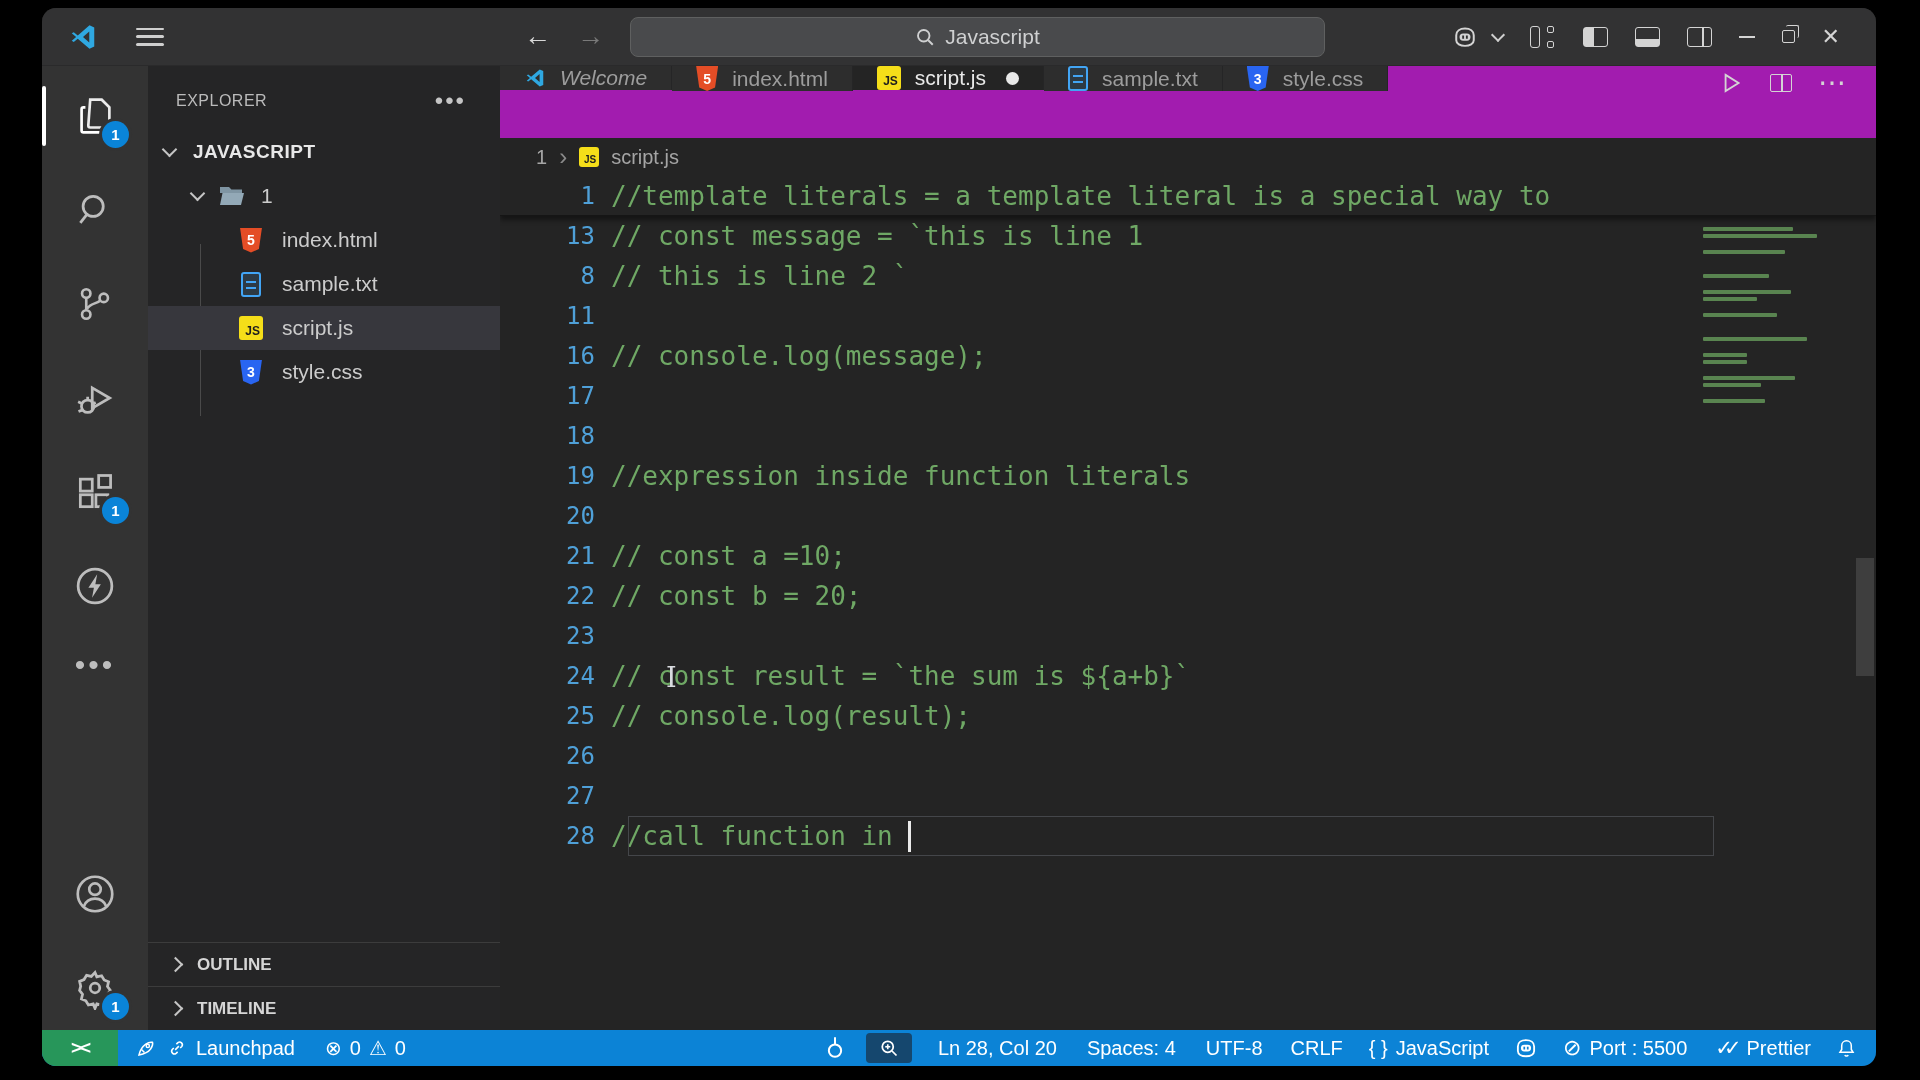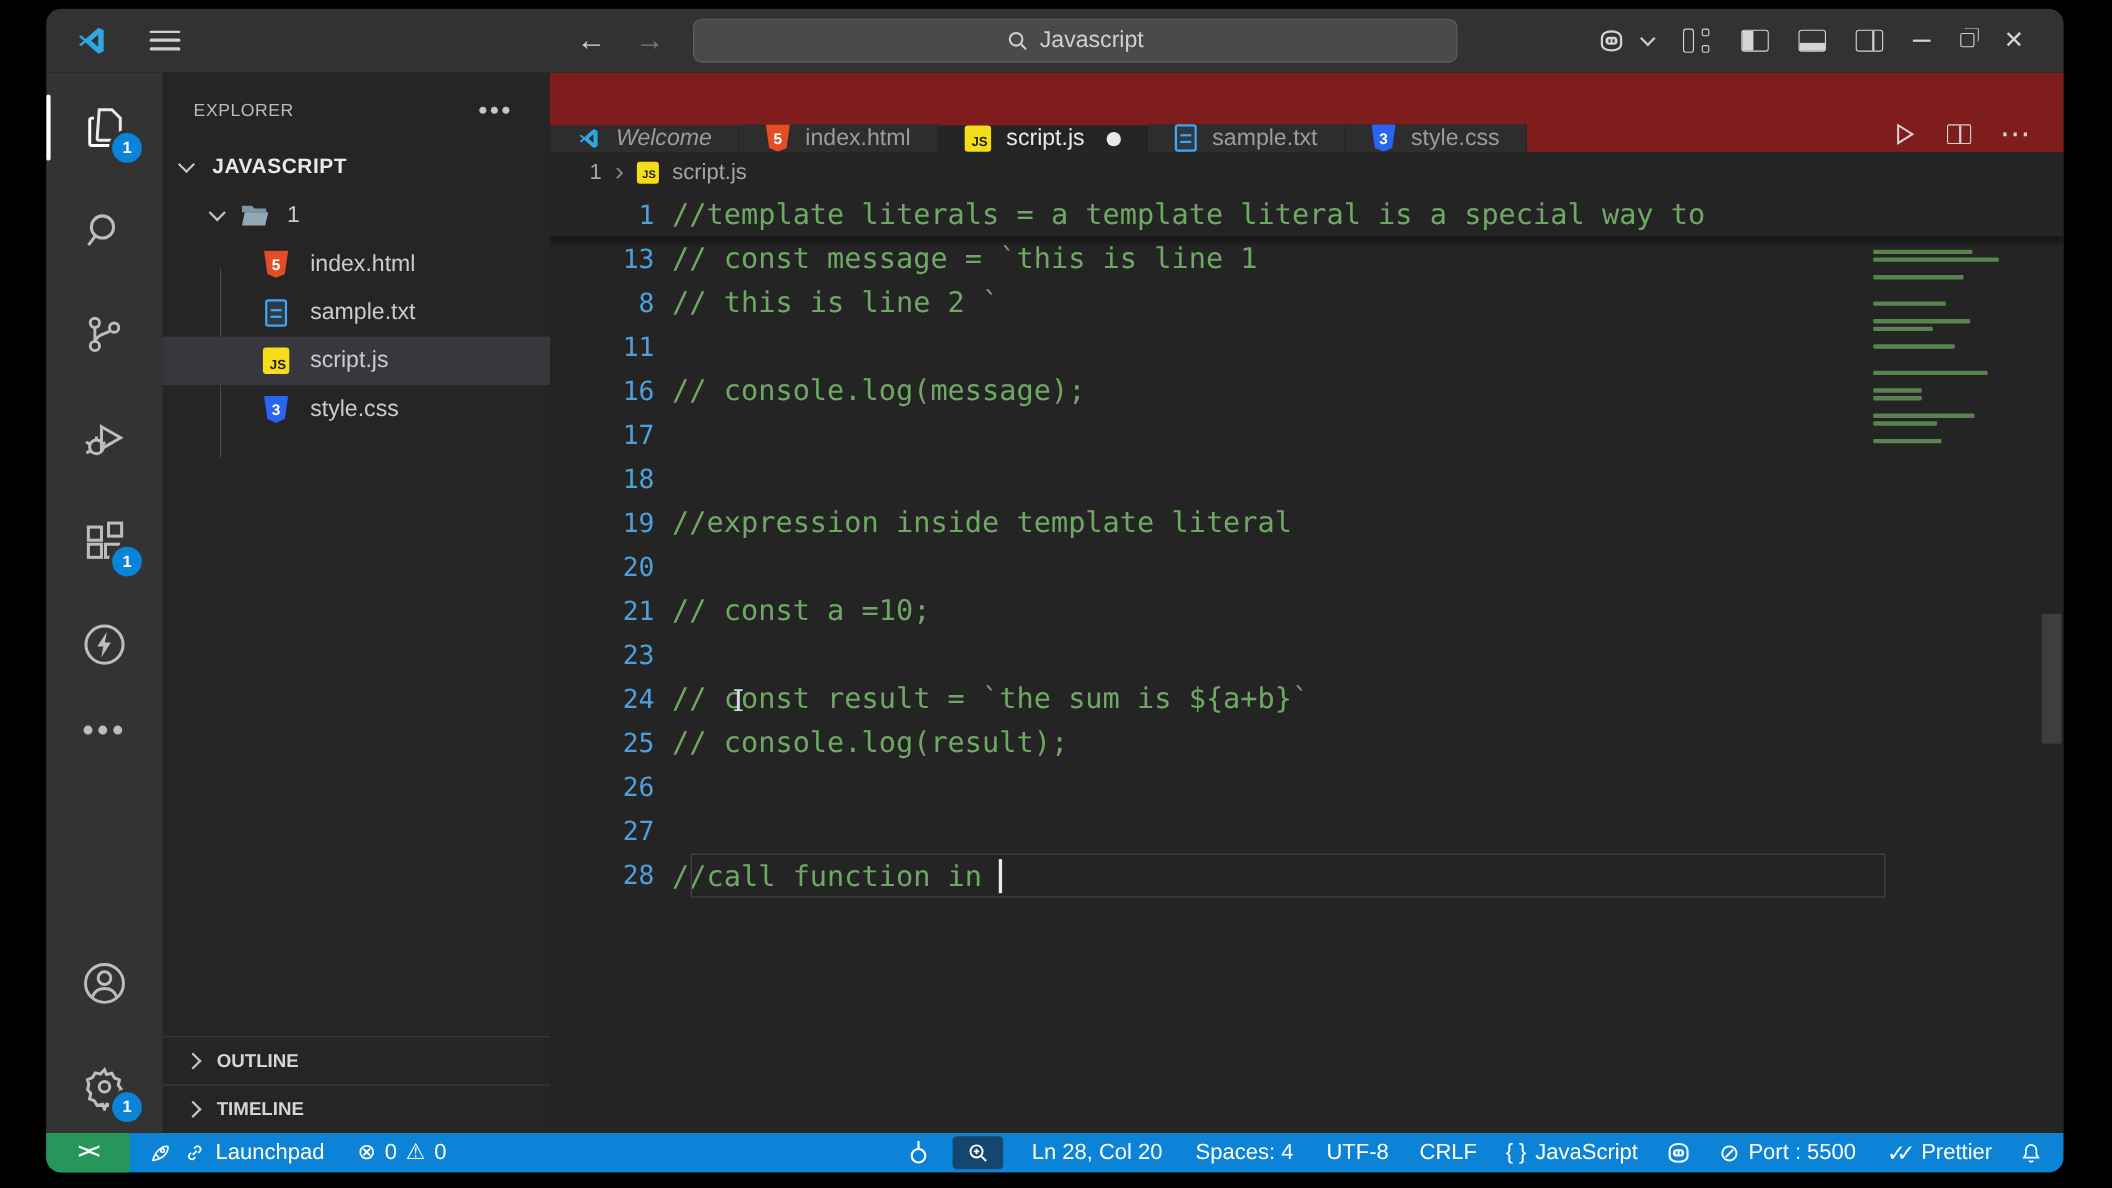--- a/index.html
+++ b/index.html
@@ -78,21 +78,21 @@
     font-size:12px; font-weight:700; display:flex; align-items:flex-end; justify-content:flex-end; padding:2px 3px; }
   .icon-txt { width:20px; height:25px; border:2px solid #42a5f5; border-radius:3px; position:relative; background:#2d3a44; }
   .icon-txt::before,.icon-txt::after { content:""; position:absolute; left:3px; right:3px; height:2px; background:#42a5f5; }
   .icon-txt::before{ top:7px; } .icon-txt::after{ top:13px; }
   .sb-sections { position:absolute; left:0; right:0; bottom:0; }
   .sb-sec { height:44px; border-top:1px solid #3c3c3c; display:flex; align-items:center; gap:16px;
     padding-left:22px; font-size:17px; font-weight:700; color:#d6d6d6; cursor:pointer; }
 
   
   .editor { flex:1; display:flex; flex-direction:column; background:var(--editor-bg,#242424); min-width:0; }
-  .tabbar { height:72px; flex:0 0 72px; background:#7f1d1d; display:flex; align-items:flex-end; }
+  .tabbar { height:72px; flex:0 0 72px; background:#a21caf; display:flex; align-items:flex-start; }
   .tab { display:flex; align-items:center; gap:14px; padding:0 24px; background:var(--tab-inactive,#2d2d2d);
     border-right:1px solid #252526; color:#9d9d9d; font-size:21px; cursor:pointer; }
   .tab.active { background:var(--editor-bg,#242424); color:#e9e9e9; }
   .tab .mod-dot { width:13px; height:13px; border-radius:50%; background:#e9e9e9; margin-left:6px; }
   .tab.italic .tab-label { font-style:italic; }
   .tab-actions { margin-left:auto; display:flex; align-items:center; gap:26px; padding-right:28px; color:#d4d4d4; }
   .split-icon { width:22px; height:18px; border:1.8px solid #d4d4d4; border-radius:2px; position:relative; }
   .split-icon::before { content:""; position:absolute; left:50%; top:0; bottom:0; width:1.8px; background:#d4d4d4; }
   .dots { font-size:28px; letter-spacing:2px; color:#d4d4d4; }
 
@@ -365,29 +365,33 @@
         <div class="crow">
             <span class="ln">17</span>
             <span class="code"></span>
           </div>
         <div class="crow">
             <span class="ln">18</span>
             <span class="code"></span>
           </div>
         <div class="crow">
             <span class="ln">19</span>
-            <span class="code">//expression inside template literal</span>
+            <span class="code">//expression inside function literals</span>
           </div>
         <div class="crow">
             <span class="ln">20</span>
             <span class="code"></span>
           </div>
         <div class="crow">
             <span class="ln">21</span>
             <span class="code">// const a =10;</span>
+          </div>
+        <div class="crow">
+            <span class="ln">22</span>
+            <span class="code">// const b = 20;</span>
           </div>
         <div class="crow">
             <span class="ln">23</span>
             <span class="code"></span>
           </div>
         <div class="crow" style="position:relative;">
           <span class="ln">24</span>
             <span class="code">// const result = `the sum is ${a+b}`</span>
           <span class="ibeam">I</span>
         </div>

